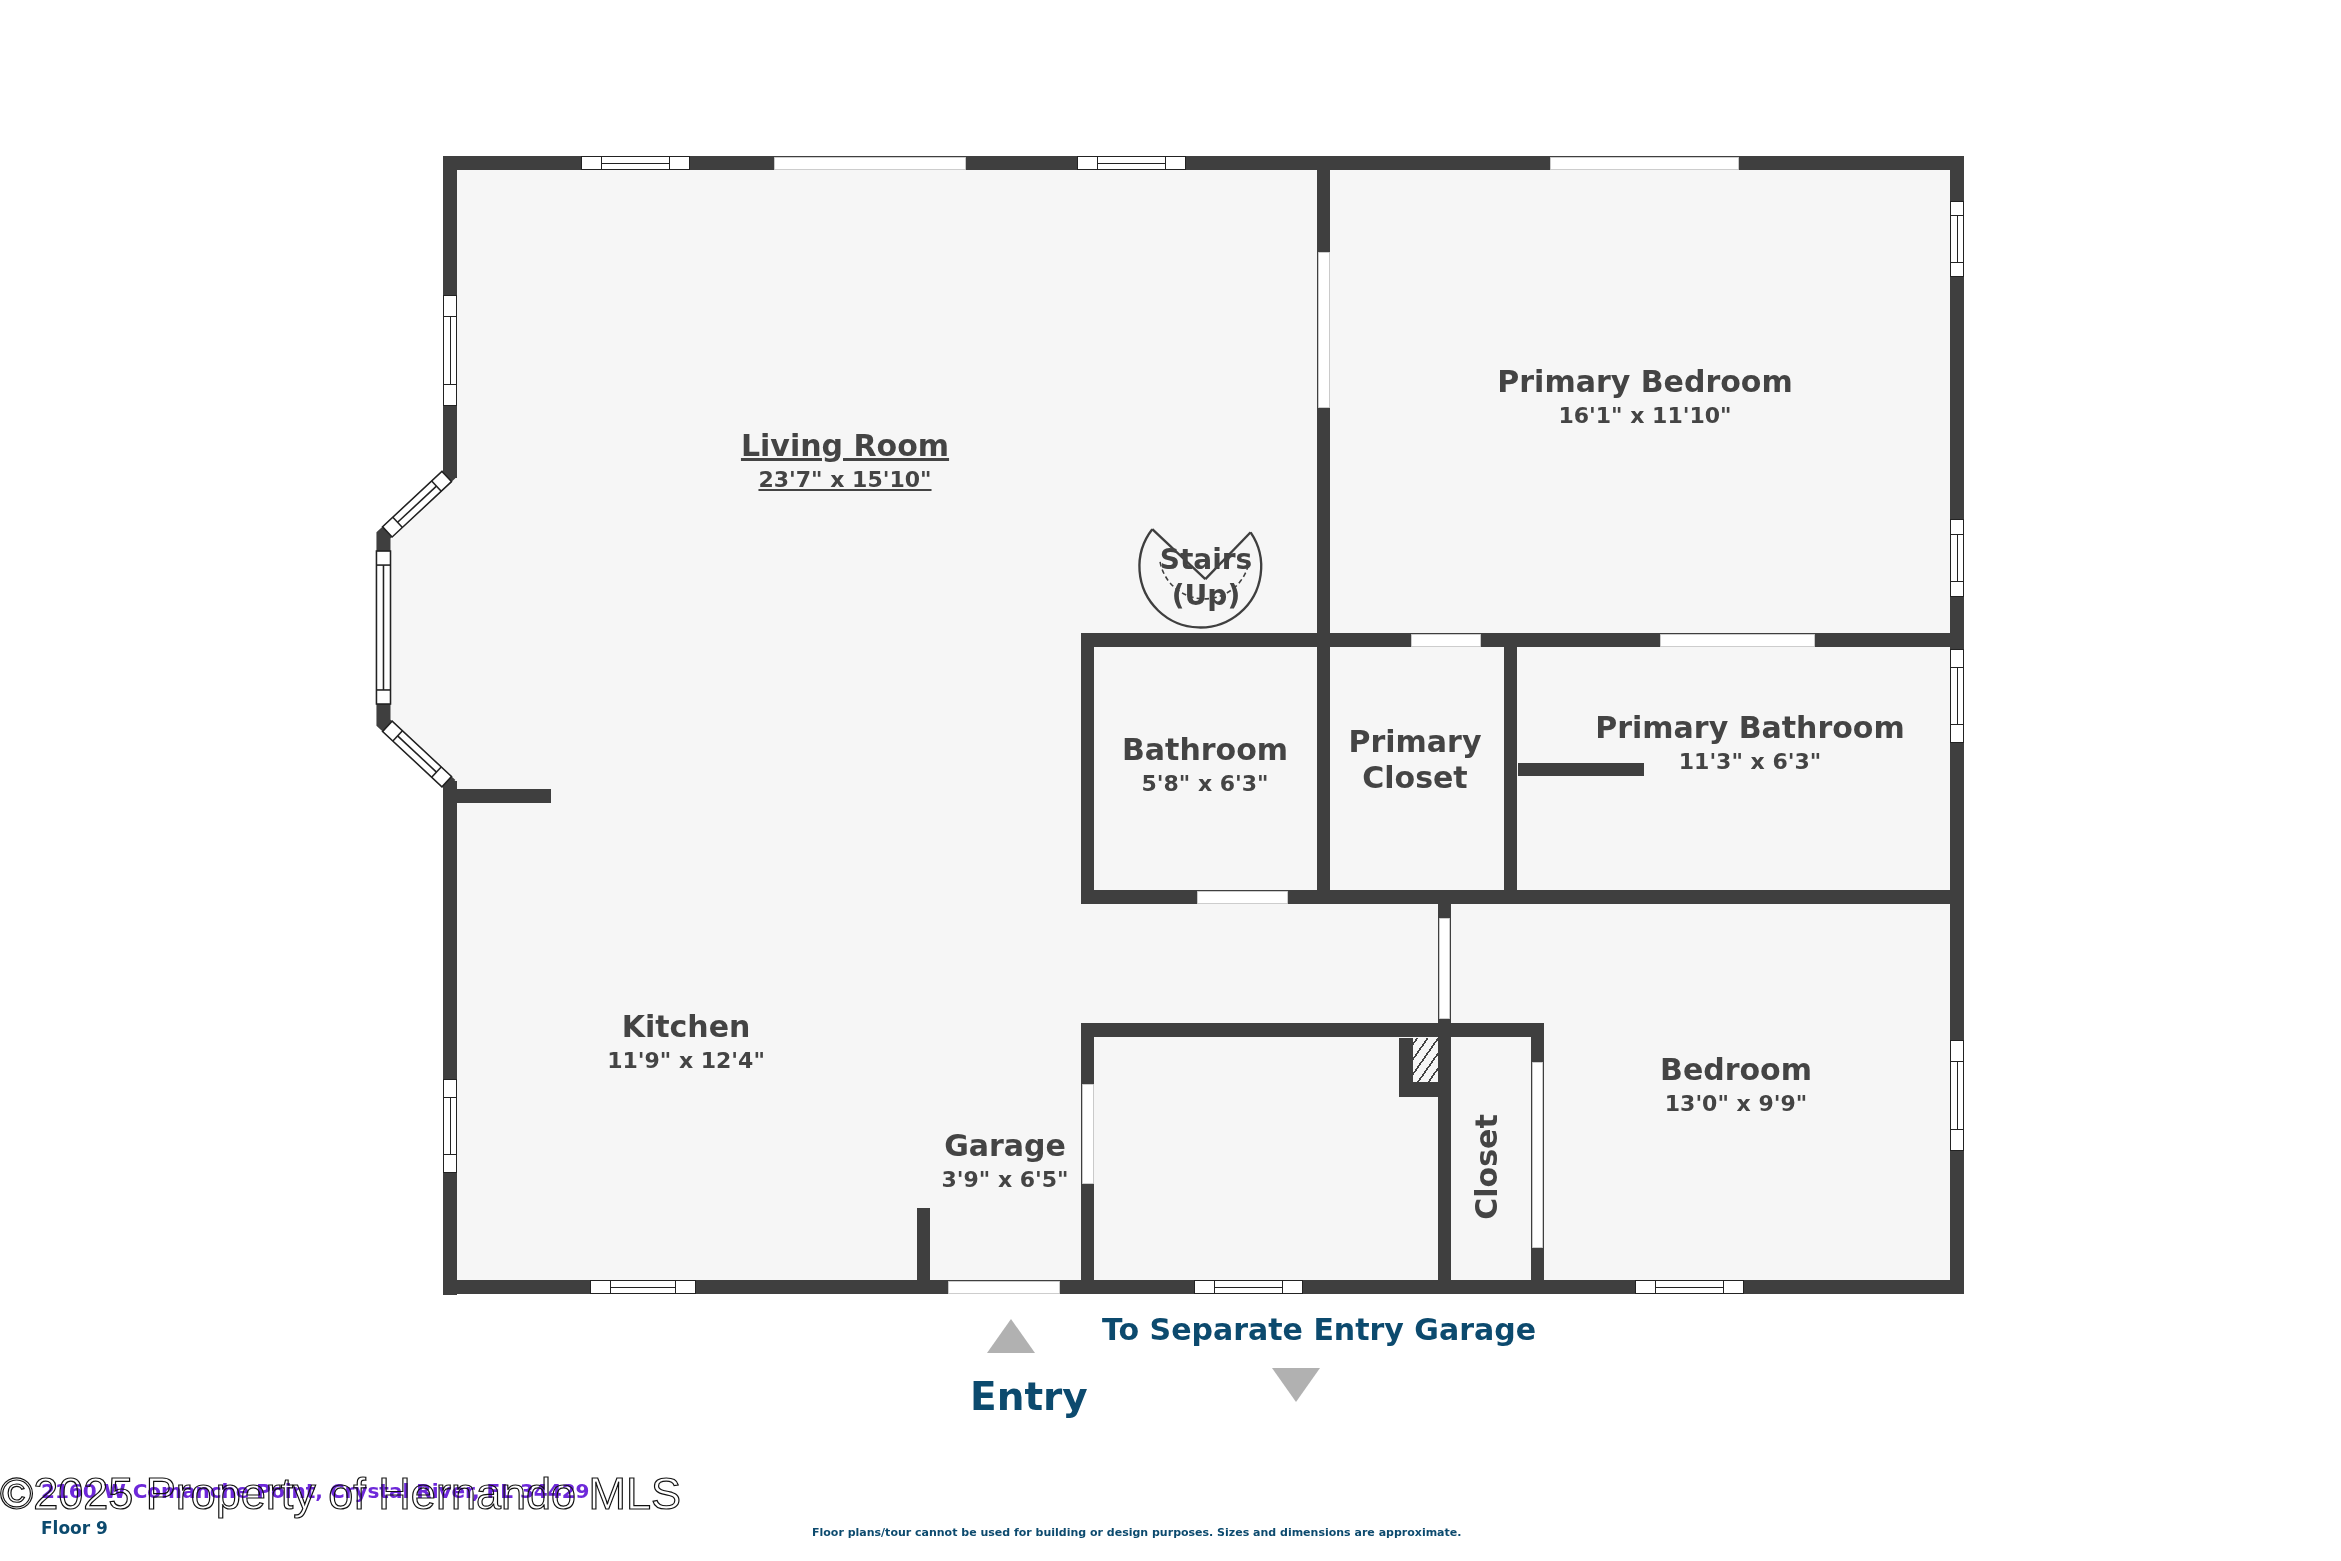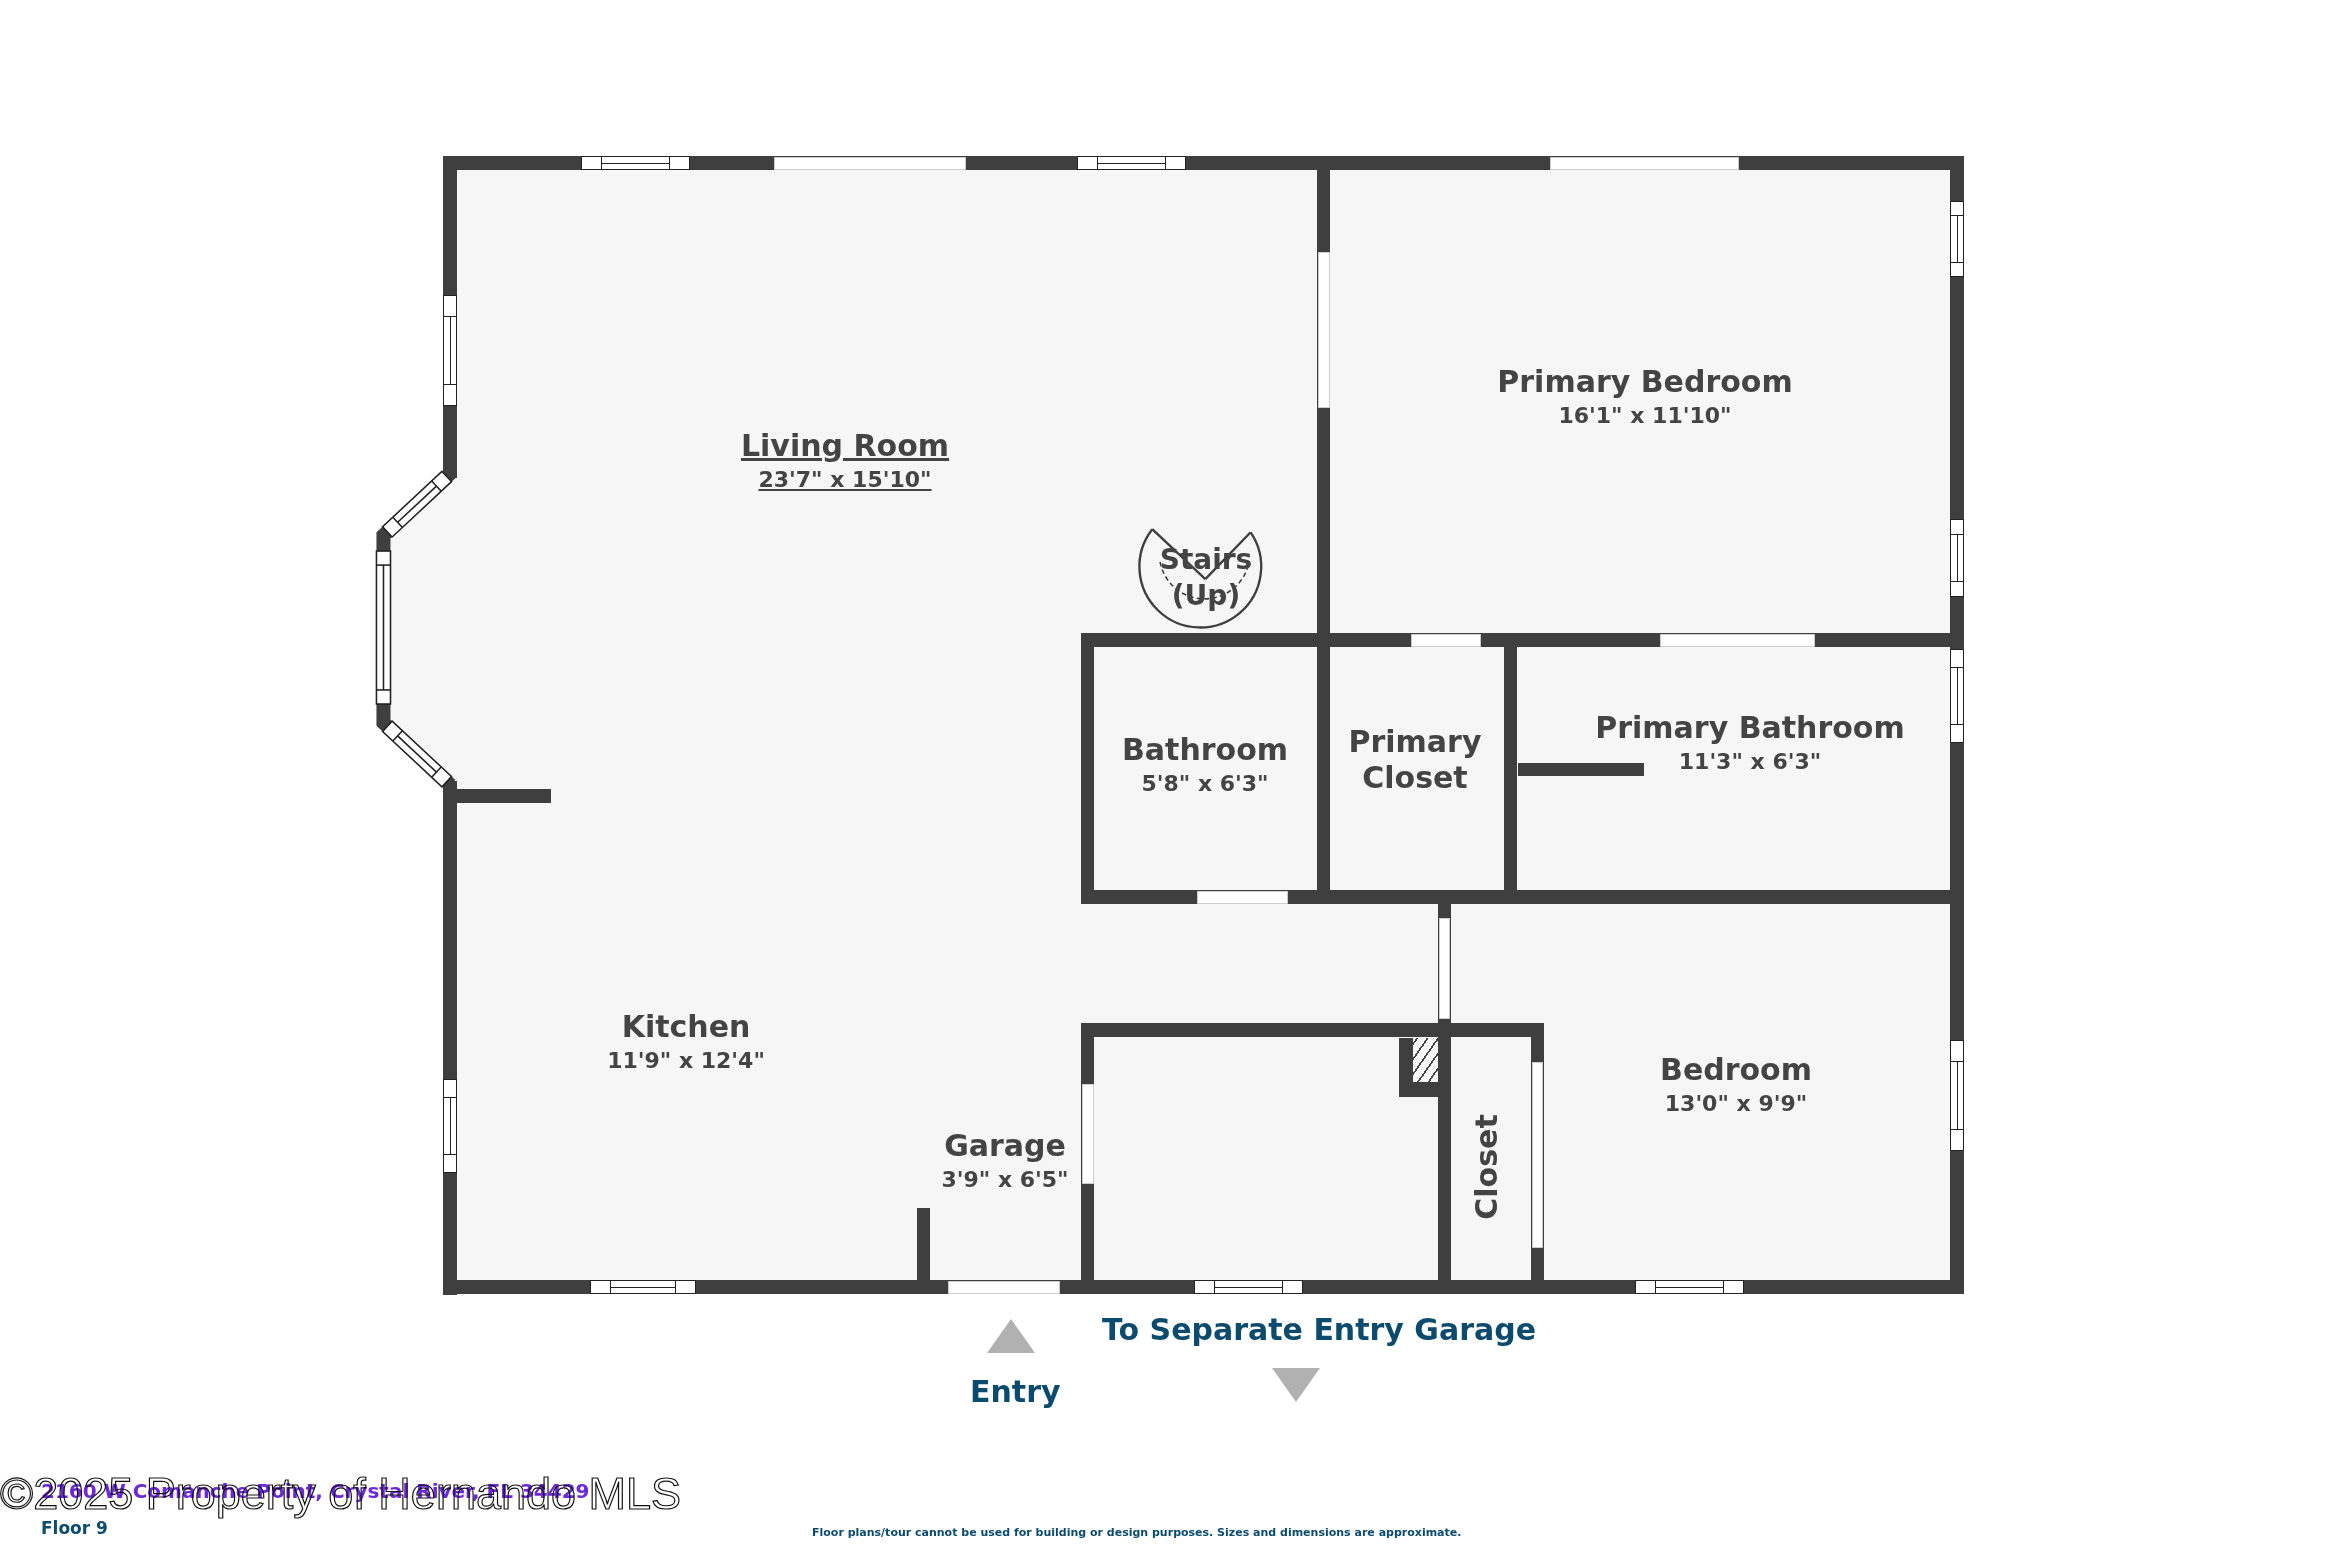--- a/index.html
+++ b/index.html
@@ -164,21 +164,21 @@
   </div>
   <div class="label" style="left:1487px;top:1167px;transform:translate(-50%,-50%) rotate(-90deg);">
     <span class="name">Closet</span>
   </div>
   <div class="label" style="left:1736px;top:1052px;">
     <span class="name">Bedroom</span>
     <span class="dim">13'0" x 9'9"</span>
   </div>
 
   <div class="arrow-up" style="left:987px;top:1319px;"></div>
-  <div class="caption" style="left:970px;top:1374px;font-size:30px;">Entry</div>
+  <div class="caption" style="left:970px;top:1374px;font-size:39px;">Entry</div>
   <div class="caption" style="left:1102px;top:1312px;font-size:30px;">To Separate Entry Garage</div>
   <div class="arrow-down" style="left:1272px;top:1368px;"></div>
 
   <div class="caption" style="left:41px;top:1479px;font-size:20px;color:#6d28d9;">2160 W Comanche Point, Crystal River, FL 34429</div>
   <div class="caption" style="left:41px;top:1518px;font-size:17px;">Floor 9</div>
   <div class="watermark">©2025 Property of Hernando MLS</div>
   <div class="caption" style="left:812px;top:1526px;font-size:11px;">Floor plans/tour cannot be used for building or design purposes. Sizes and dimensions are approximate.</div>
 </div>
 
 

